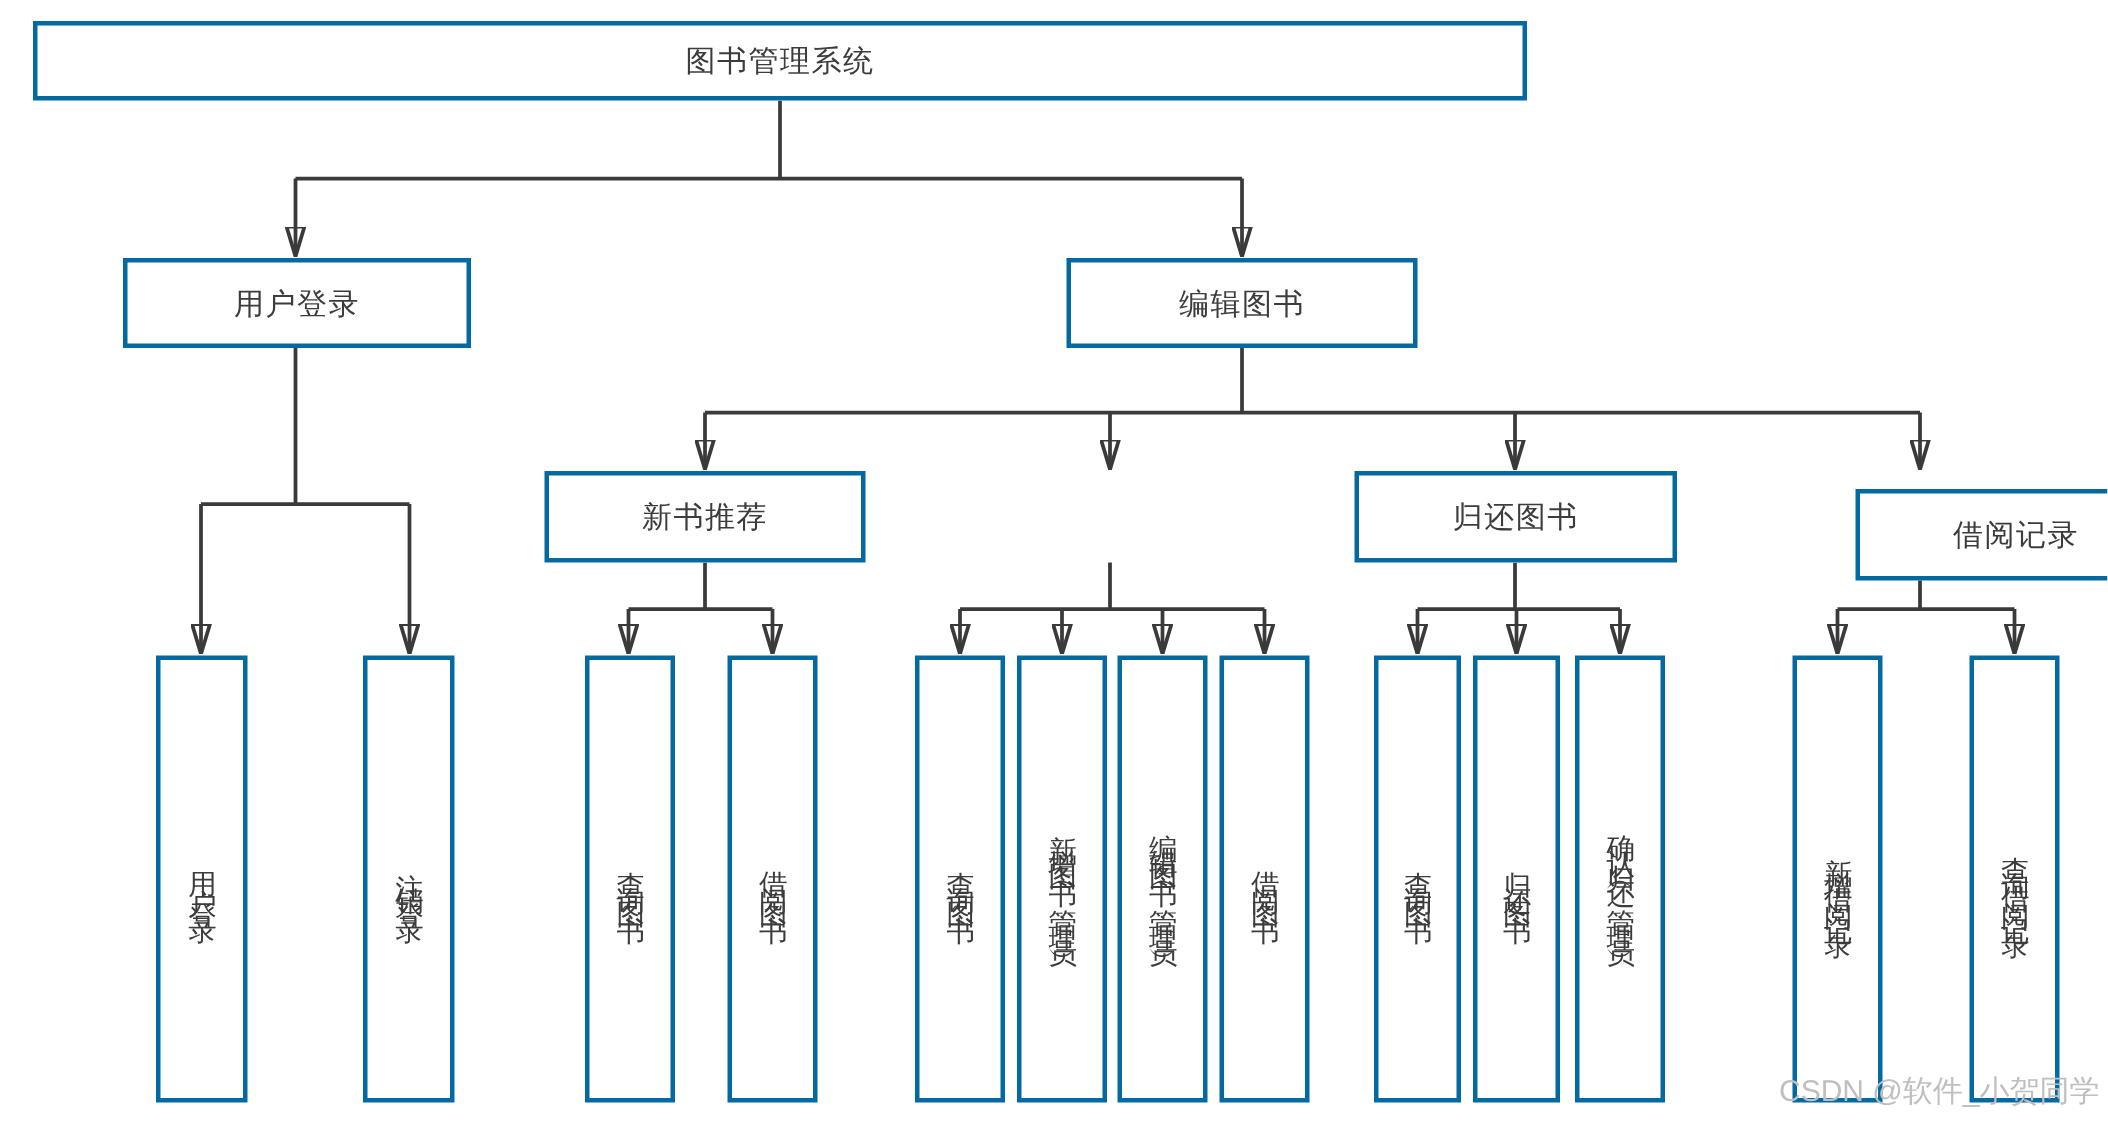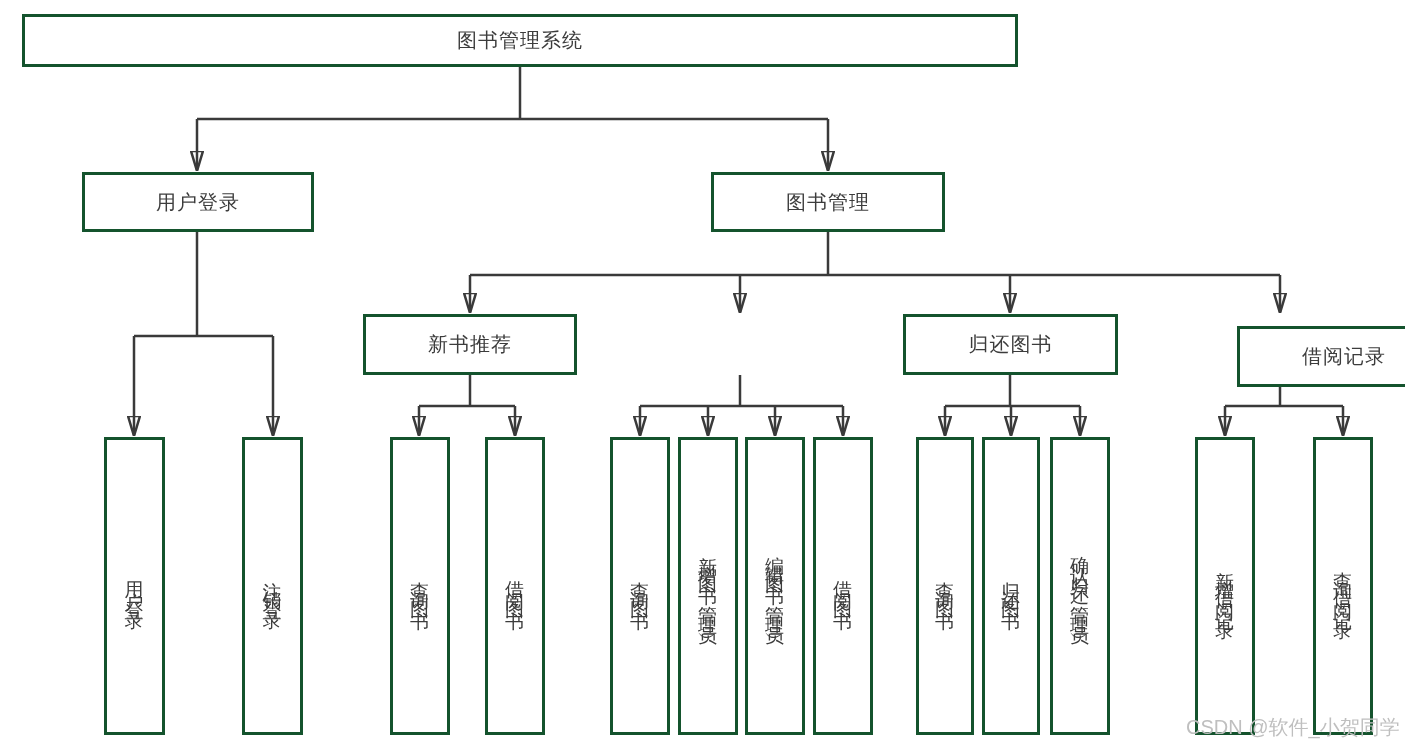--- a/index.html
+++ b/index.html
@@ -1,21 +1,21 @@
 <!DOCTYPE html>
 <html><head>
 <meta charset="utf-8">
 <style>
   html,body{margin:0;padding:0;background:#ffffff;}
   #canvas{
     position:relative;width:1405px;height:747px;background:#ffffff;
     font-family:"Liberation Sans","DejaVu Sans",sans-serif;overflow:hidden;
   }
   .node{
-    position:absolute;box-sizing:border-box;border:3px solid #14532d;background:#ffffff;
+    position:absolute;box-sizing:border-box;border:3px solid #0369a1;background:#ffffff;
     display:flex;align-items:center;justify-content:center;
     color:#3c3c3c;
   }
   .hnode{font-size:20px;letter-spacing:1px;}
   .root{left:22px;top:14px;width:996px;height:53px;}
   .lvl2{height:60px;top:172px;}
   .lvl3{height:61px;top:314px;}
   .leaf{top:437px;height:298px;width:60px;}
   .vtext{
     writing-mode:vertical-rl;text-orientation:mixed;
@@ -97,21 +97,21 @@
   </svg>
 
   <div class="node hnode root">
     <span>图书管理系统</span>
   </div>
 
   <div class="node hnode lvl2" style="left:82px;width:232px;">
     <span>用户登录</span>
   </div>
   <div class="node hnode lvl2" style="left:711px;width:234px;">
-    <span>图书管理</span>
+    <span>编辑图书</span>
   </div>
 
   <div class="node hnode lvl3" style="left:363px;width:214px;font-family:Liberation Serif, serif;">
     <span>新书推荐</span>
   </div>
   <div class="node hnode lvl3" style="left:903px;width:215px;">
     <span>归还图书</span>
   </div>
   <div class="node hnode lvl3" style="left:1237px;width:214px;margin-top:12px;">
     <span>借阅记录</span>

